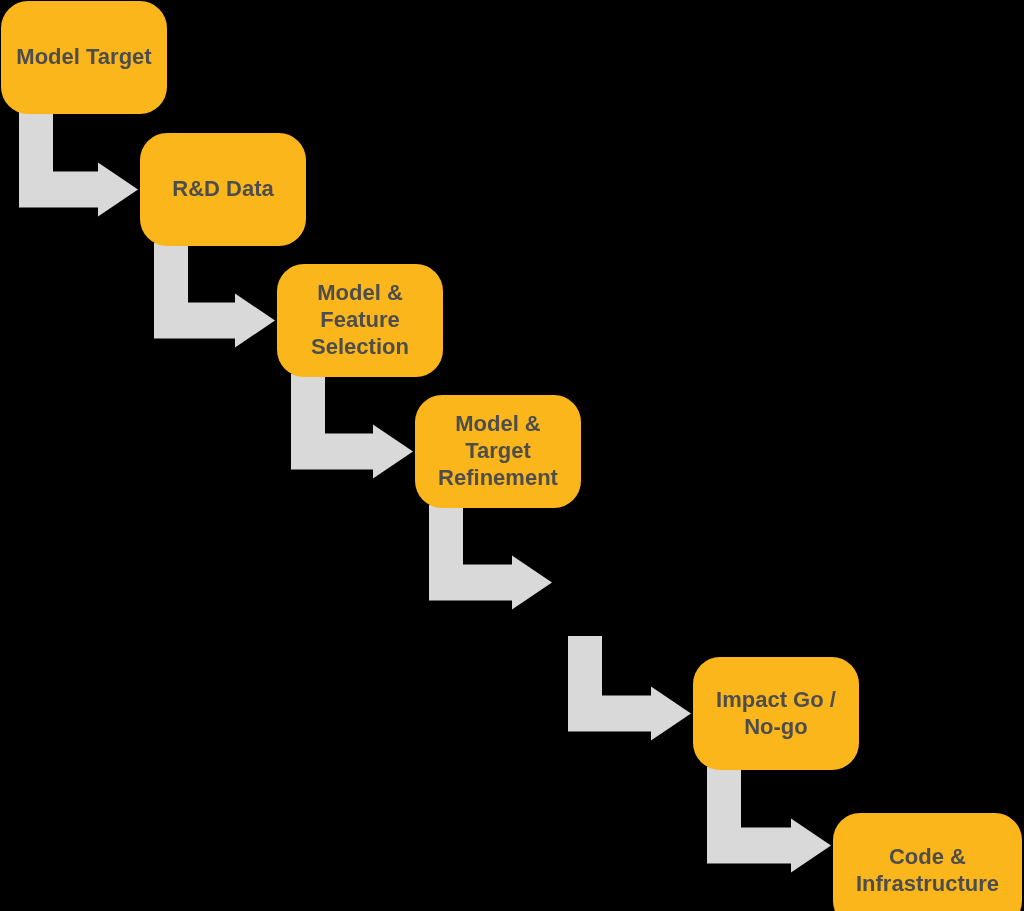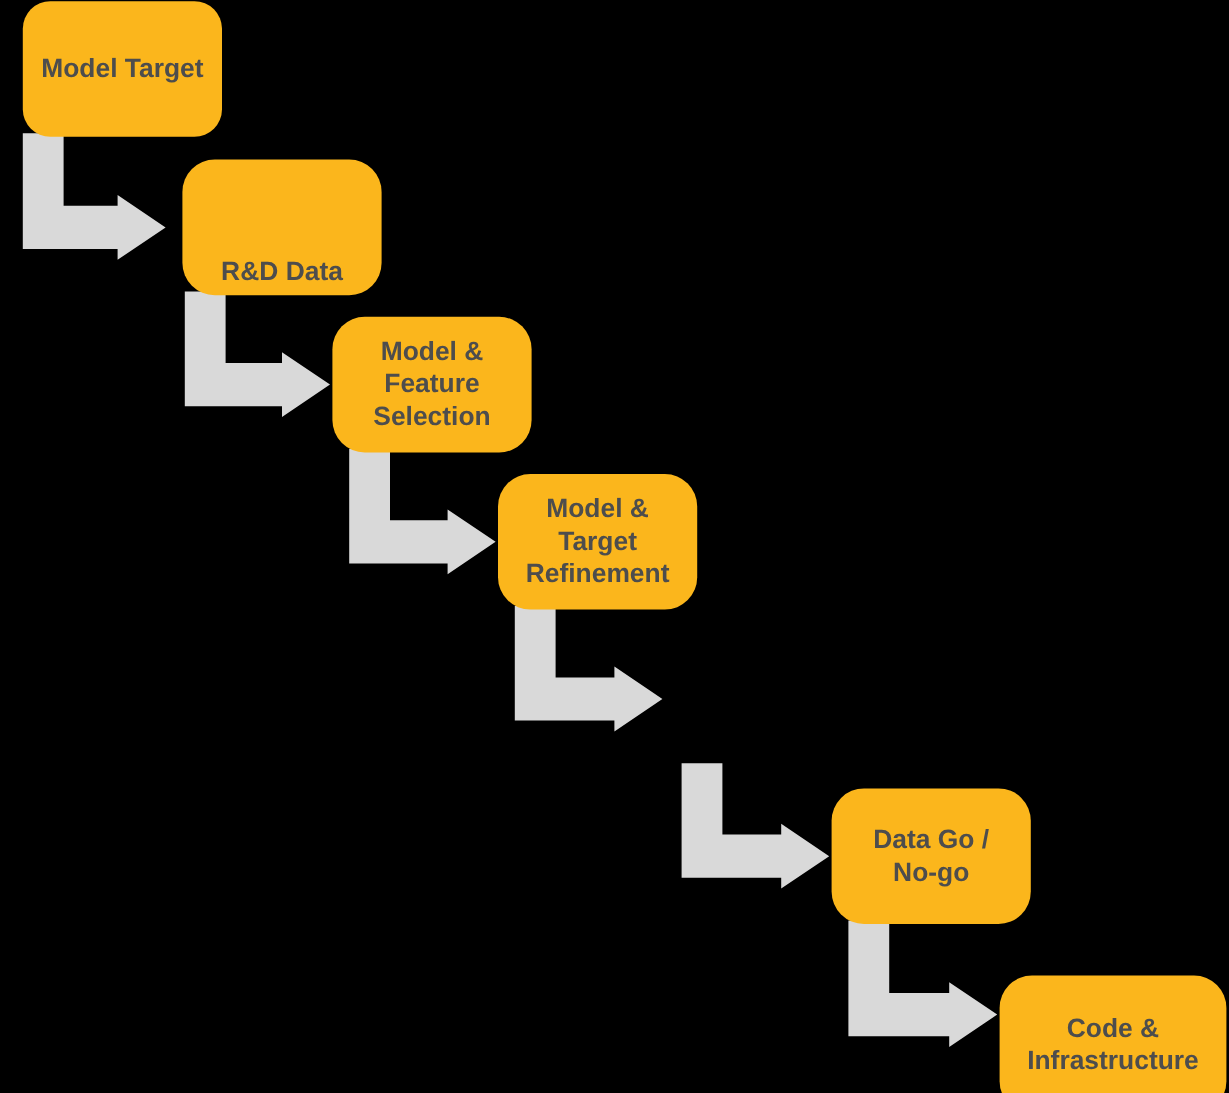--- a/index.html
+++ b/index.html
@@ -55,43 +55,43 @@
 
   <svg id="arrow-layer" viewBox="0 0 1024 911" xmlns="http://www.w3.org/2000/svg">
     <polygon points="19,111 53,111 53,171.5 98,171.5 98,162.5 138,189.5 98,216.5 98,207.5 19,207.5"></polygon>
     <polygon points="154,243 188,243 188,302.5 235,302.5 235,293.5 275,320.5 235,347.5 235,338.5 154,338.5"></polygon>
     <polygon points="291,374 325,374 325,433.5 373,433.5 373,424.5 413,451.5 373,478.5 373,469.5 291,469.5"></polygon>
     <polygon points="429,505 463,505 463,564.5 512,564.5 512,555.5 552,582.5 512,609.5 512,600.5 429,600.5"></polygon>
     <polygon points="568,636 602,636 602,695.5 651,695.5 651,686.5 691,713.5 651,740.5 651,731.5 568,731.5"></polygon>
     <polygon points="707,767 741,767 741,827.5 791,827.5 791,818.5 831,845.5 791,872.5 791,863.5 707,863.5"></polygon>
   </svg>
 
-  <div class="step-box" style="left:19px; top:1px;border-radius:23px;">
+  <div class="step-box" style="left:1px; top:1px;">
     <span class="step-label">Model Target</span>
   </div>
 
-  <div class="step-box" style="left:152px; top:133px;align-items:flex-end;">
+  <div class="step-box" style="left:140px; top:133px;">
     <span class="step-label">R&amp;D Data</span>
   </div>
 
   <div class="step-box" style="left:277px; top:264px;">
     <span class="step-label">Model &amp;
 Feature
 Selection</span>
   </div>
 
   <div class="step-box" style="left:415px; top:395px;">
     <span class="step-label">Model &amp;
 Target
 Refinement</span>
   </div>
 
 
   <div class="step-box" style="left:693px; top:657px;">
-    <span class="step-label">Data Go /
+    <span class="step-label">Impact Go /
 No-go</span>
   </div>
 
   <div class="step-box" style="left:833px; top:813px; width:189px; height:115px;">
     <span class="step-label">Code &amp;
 Infrastructure</span>
   </div>
 
 </div>
 

